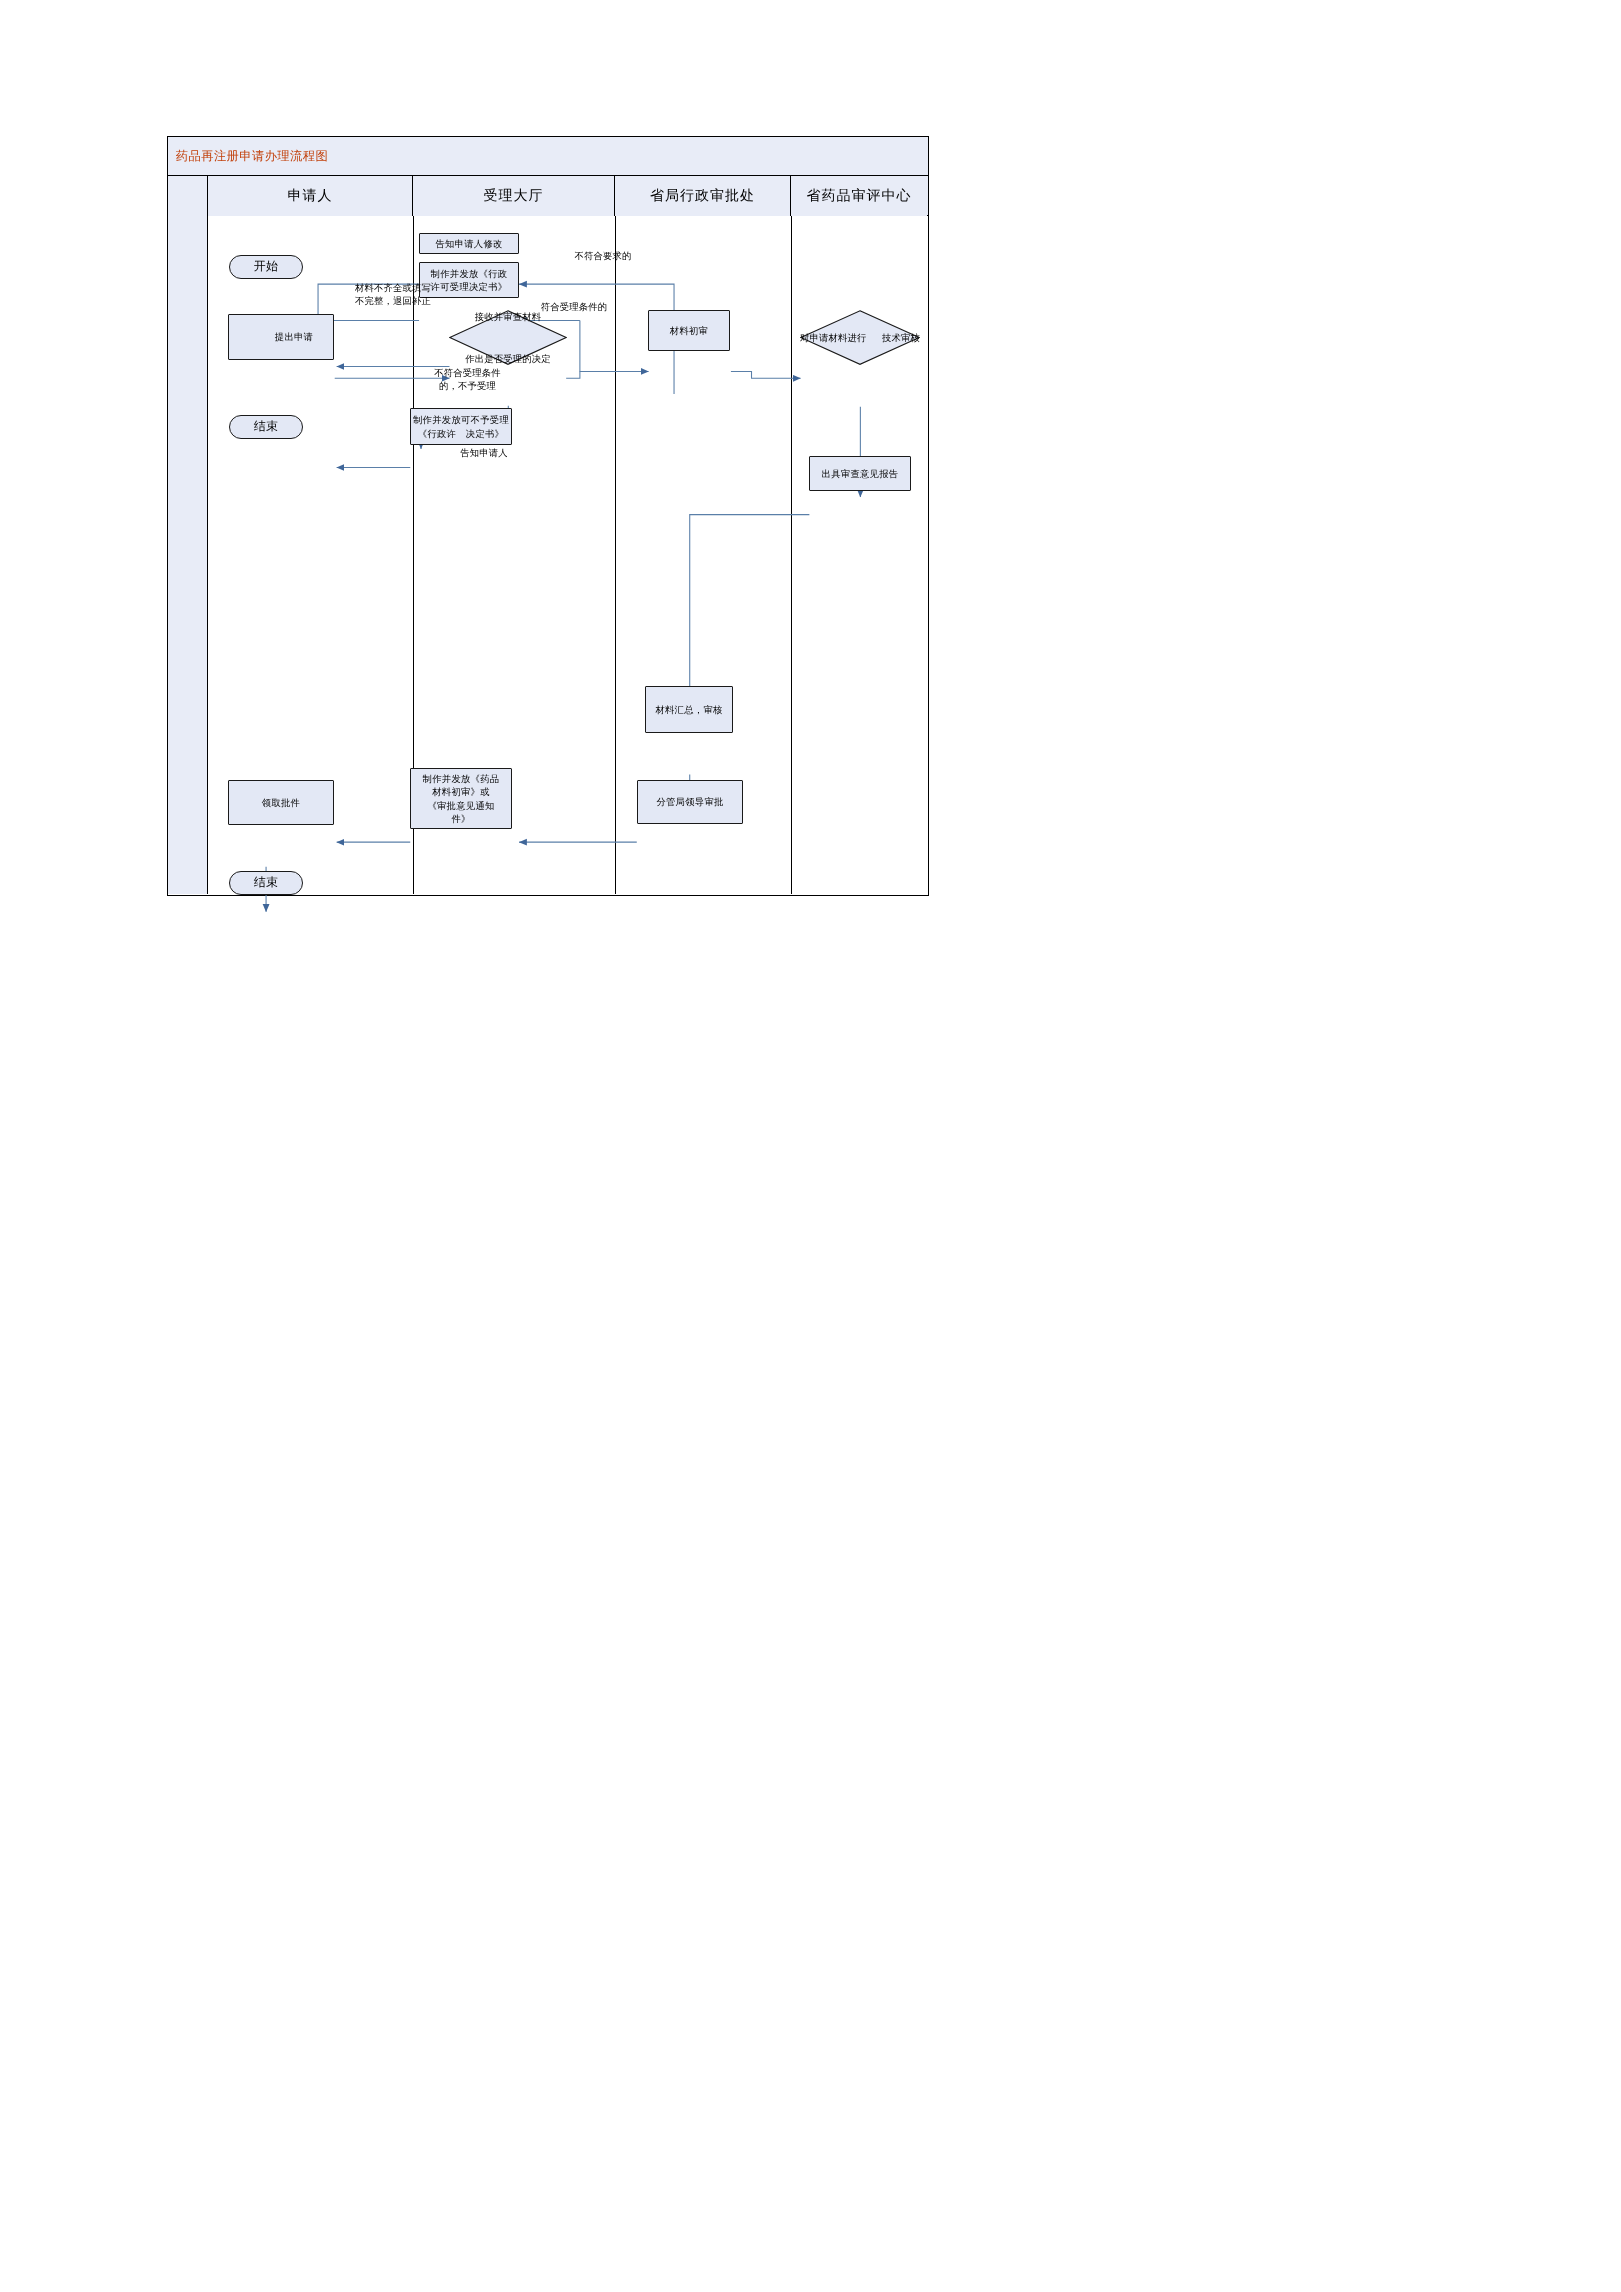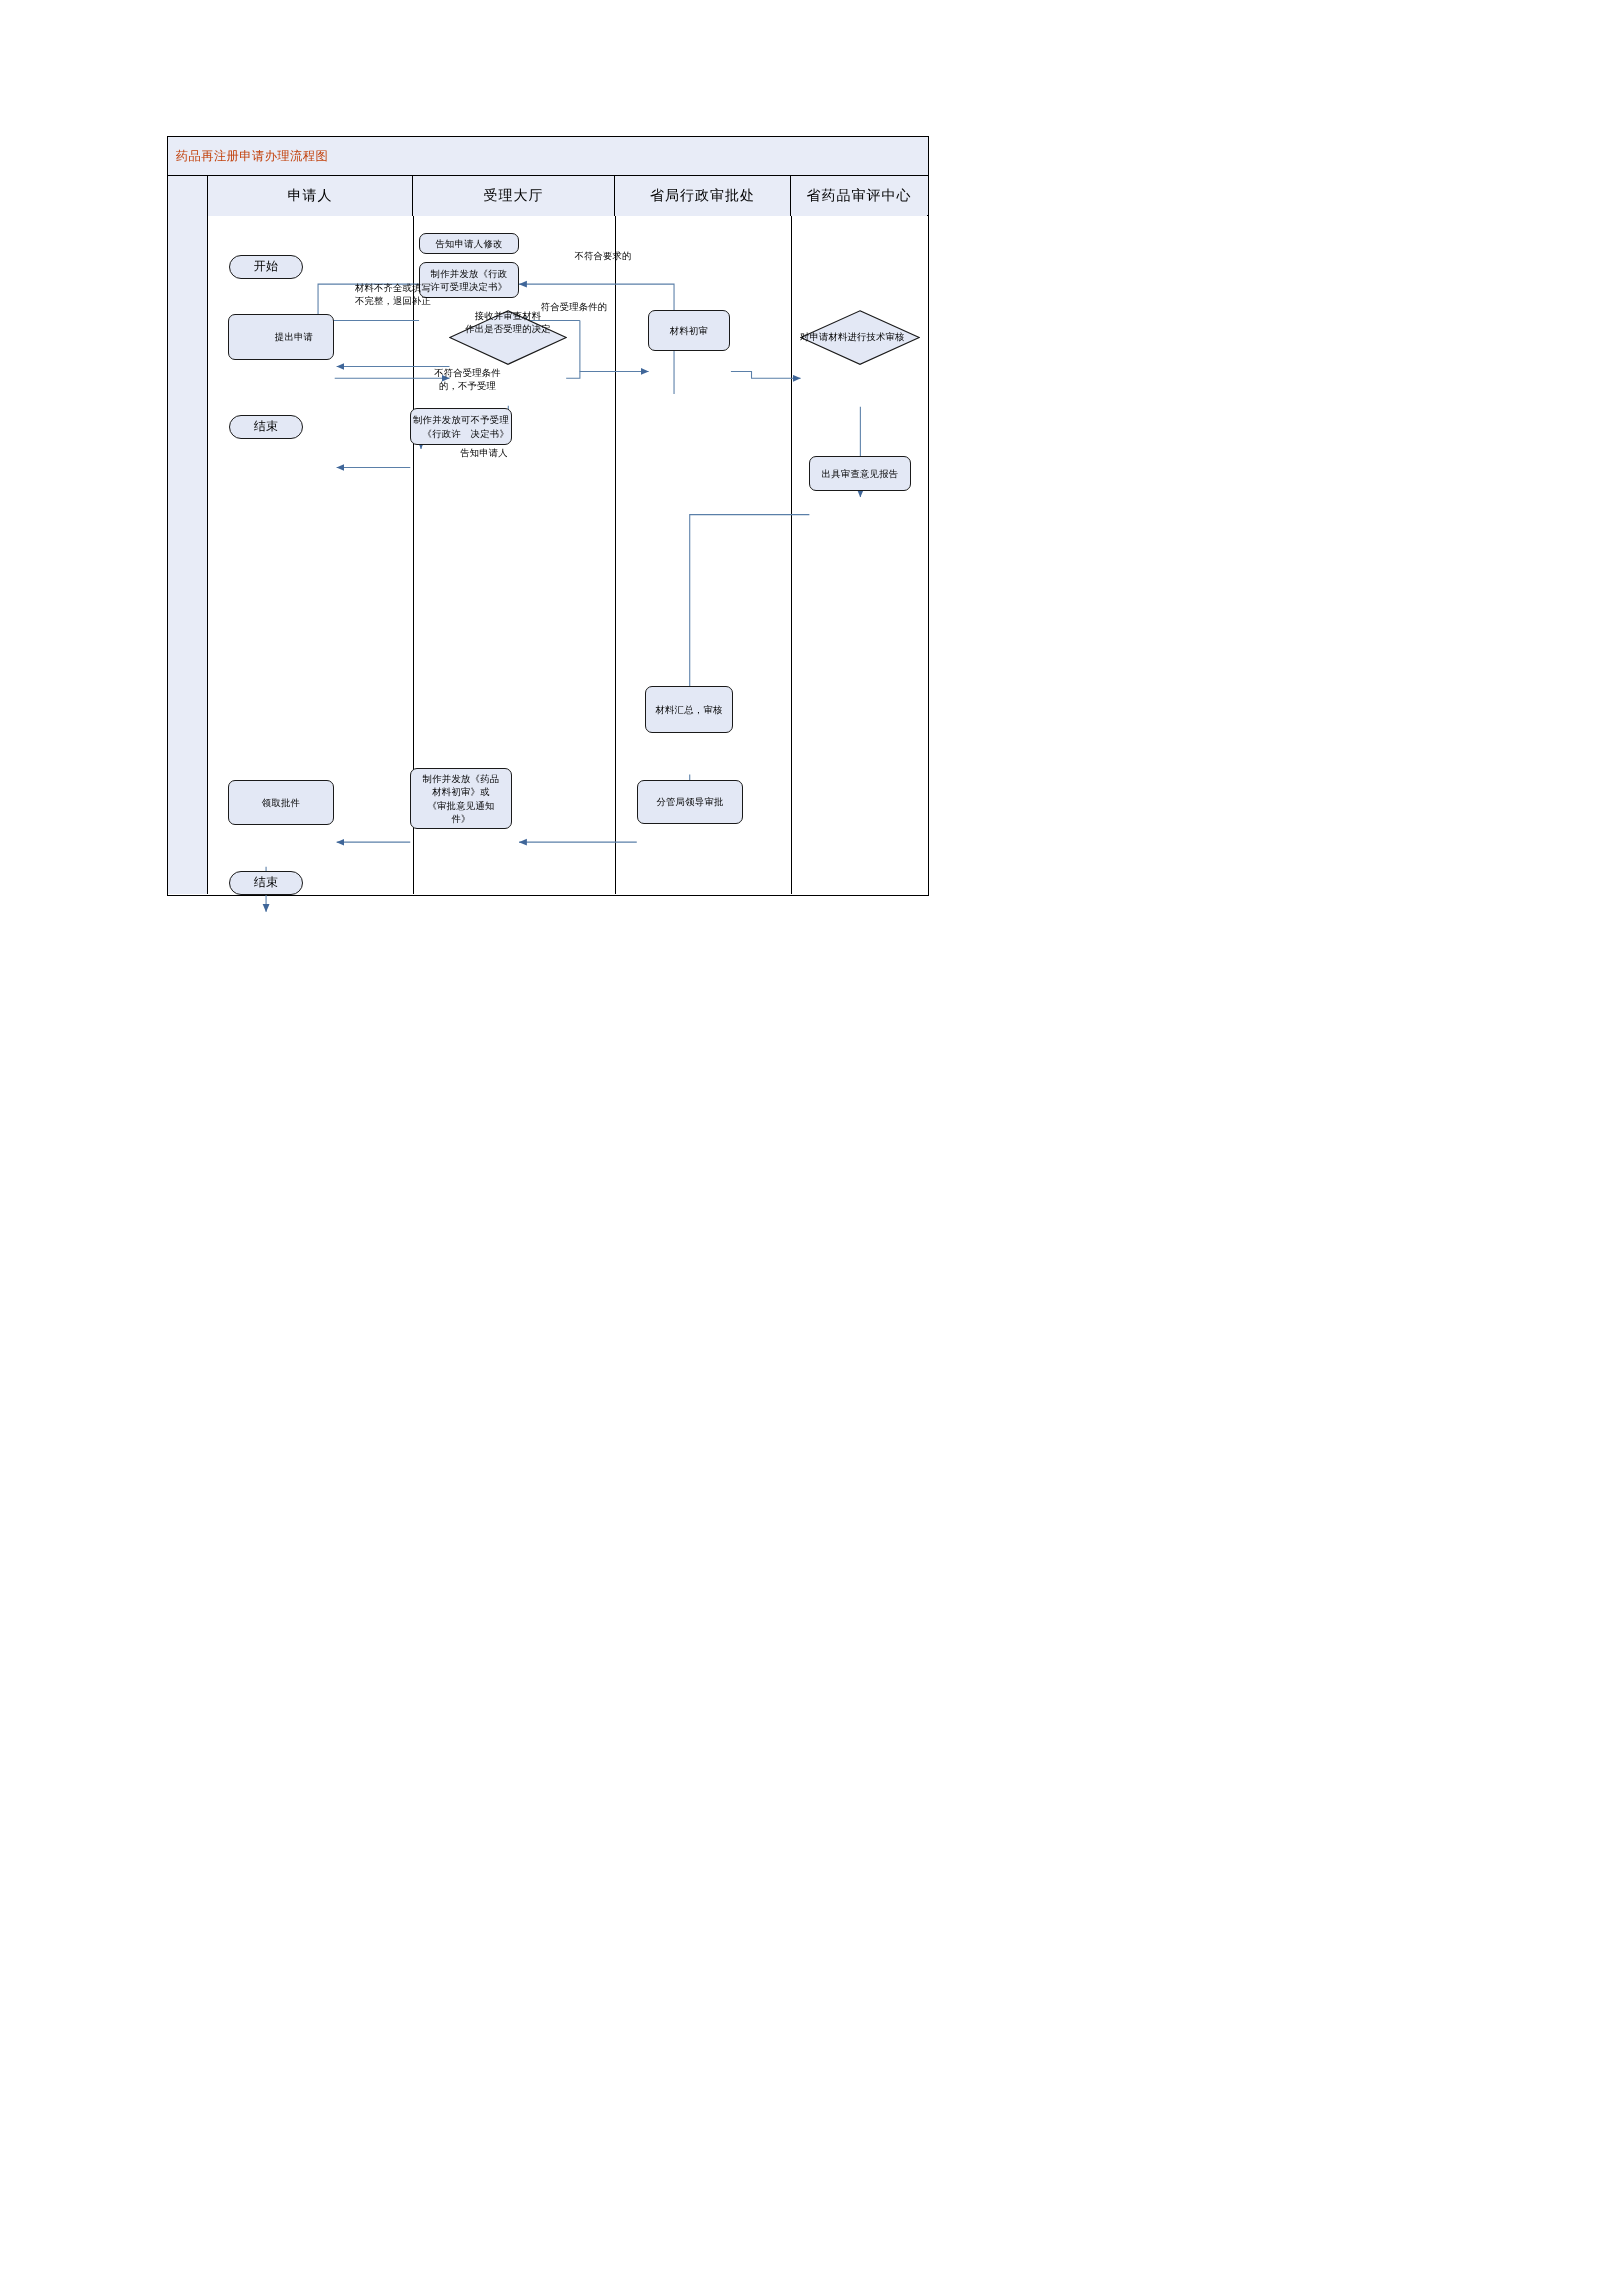--- a/index.html
+++ b/index.html
@@ -105,41 +105,40 @@
     color: #000;
     font-size: 9.3px;
     line-height: 1.45;
     letter-spacing: 0.3px;
     padding: 1px 2px;
   }
   .node.term {
     border-radius: 979px;
     font-size: 12px;
   }
-  .node.proc { border-radius: 7px; text-align: right; }
+  .node.proc { border-radius: 1px; }
 
   .diamond {
     position: absolute;
   }
   .diamond .dshape {
     position: absolute;
     inset: 0;
   }
   .diamond .dlabel {
     position: absolute;
     inset: 0;
     display: flex;
     align-items: center;
-    justify-content: flex-start;
+    justify-content: space-between;
     text-align: center;
     font-size: 9.3px;
     line-height: 1.45;
     color: #000;
     letter-spacing: 0.2px;
-    font-family: Liberation Mono, monospace;
   }
 
   
   .flabel {
     position: absolute;
     font-size: 9.3px;
     line-height: 1.45;
     color: #000;
     letter-spacing: 0.2px;
     white-space: pre-line;

